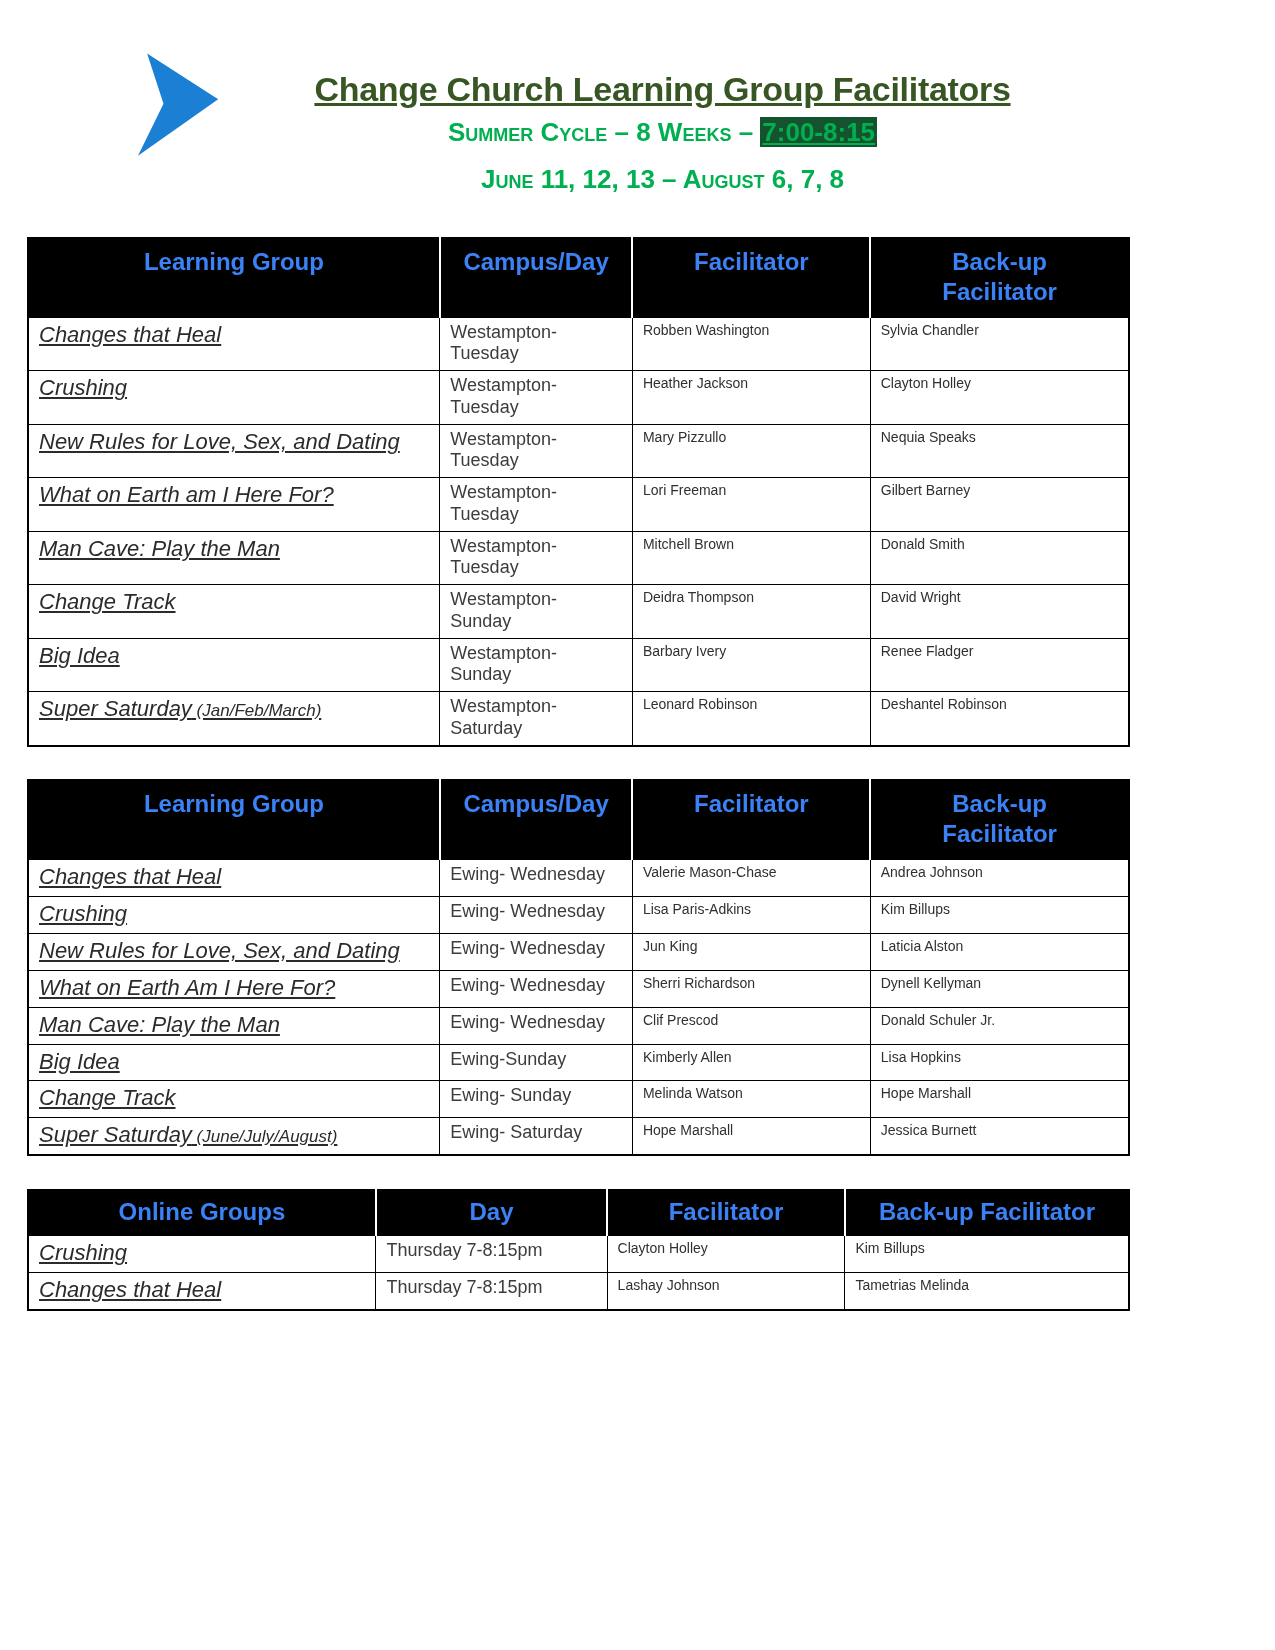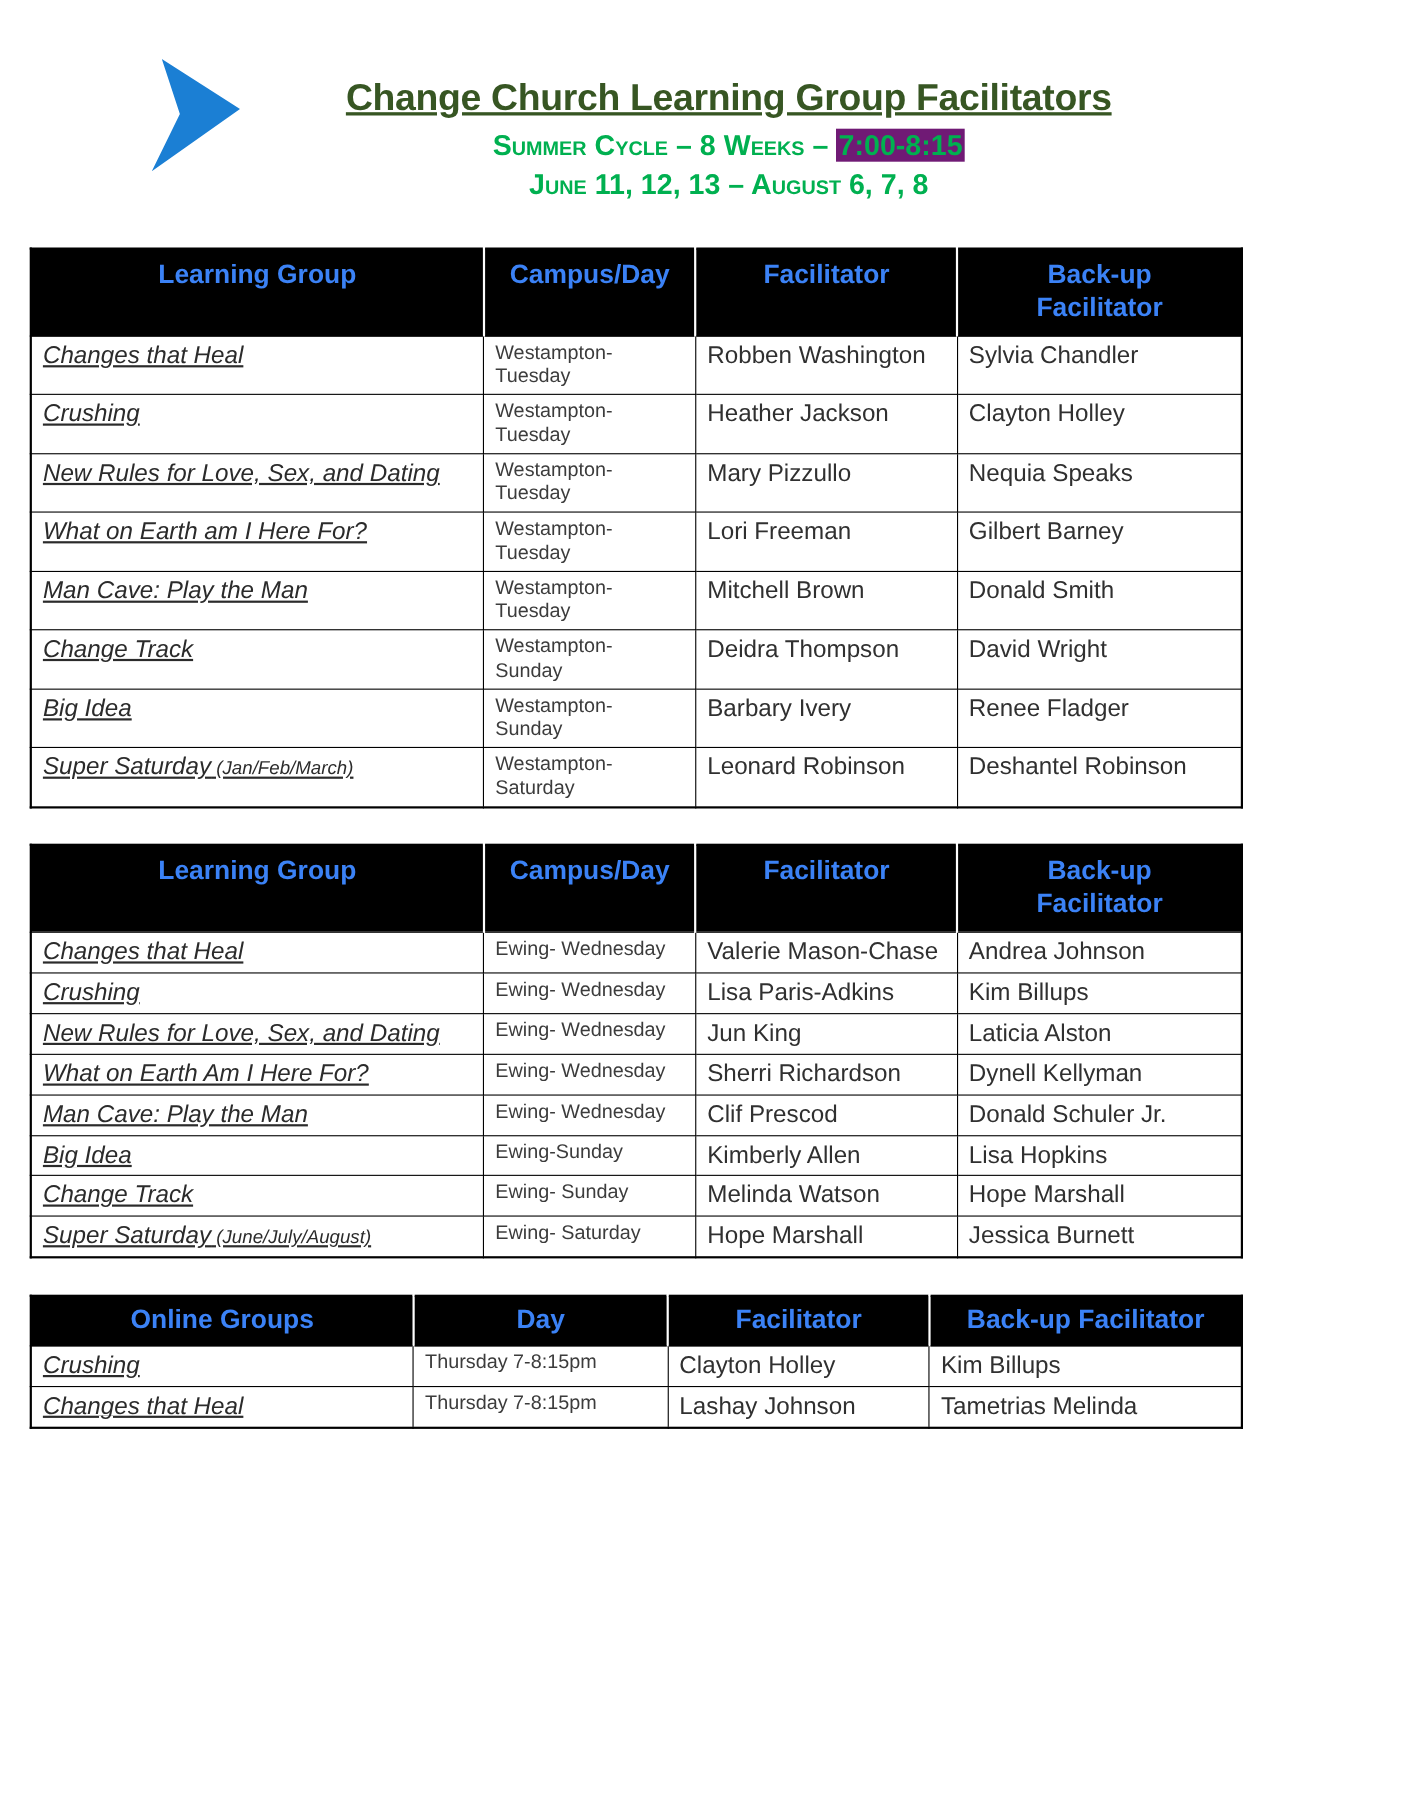--- a/index.html
+++ b/index.html
@@ -37,25 +37,26 @@
     letter-spacing: -0.3px;
   }
   .subtitle {
     margin-top: 8px;
     font-size: 26px;
     font-weight: bold;
     color: #00B050;
     font-variant-caps: small-caps;
   }
   .subtitle .hl {
-    background: #701a75;
+    background: #14532d;
+    text-decoration: underline;
     padding: 0 2px;
   }
   .dates {
-    margin-top: 4px;
+    margin-top: 16px;
   }
   table.sched {
     border-collapse: collapse;
     width: 1103px;
     margin-left: 27px;
     table-layout: fixed;
     border: 2px solid #000;
   }
   table.t1 { margin-top: 42px; }
   table.t2 { margin-top: 32px; }
@@ -104,21 +105,21 @@
     font-size: 17px;
     text-align: center;
   }
   table.sched td.col1 {
     font-size: 18px;
     color: #3c3c3c;
     white-space: pre-line;
   }
   table.sched td.col2,
   table.sched td.col3 {
-    font-size: 22px;
+    font-size: 14px;
     color: #303030;
   }
 </style>
 </head>
 <body>
 
 <div class="page">
 
   <svg class="logo" viewBox="0 0 90 115" aria-hidden="true">
     <path d="M10 0 L88 50 L0 112 L28 55 Z" fill="#1b7fd4"></path>

